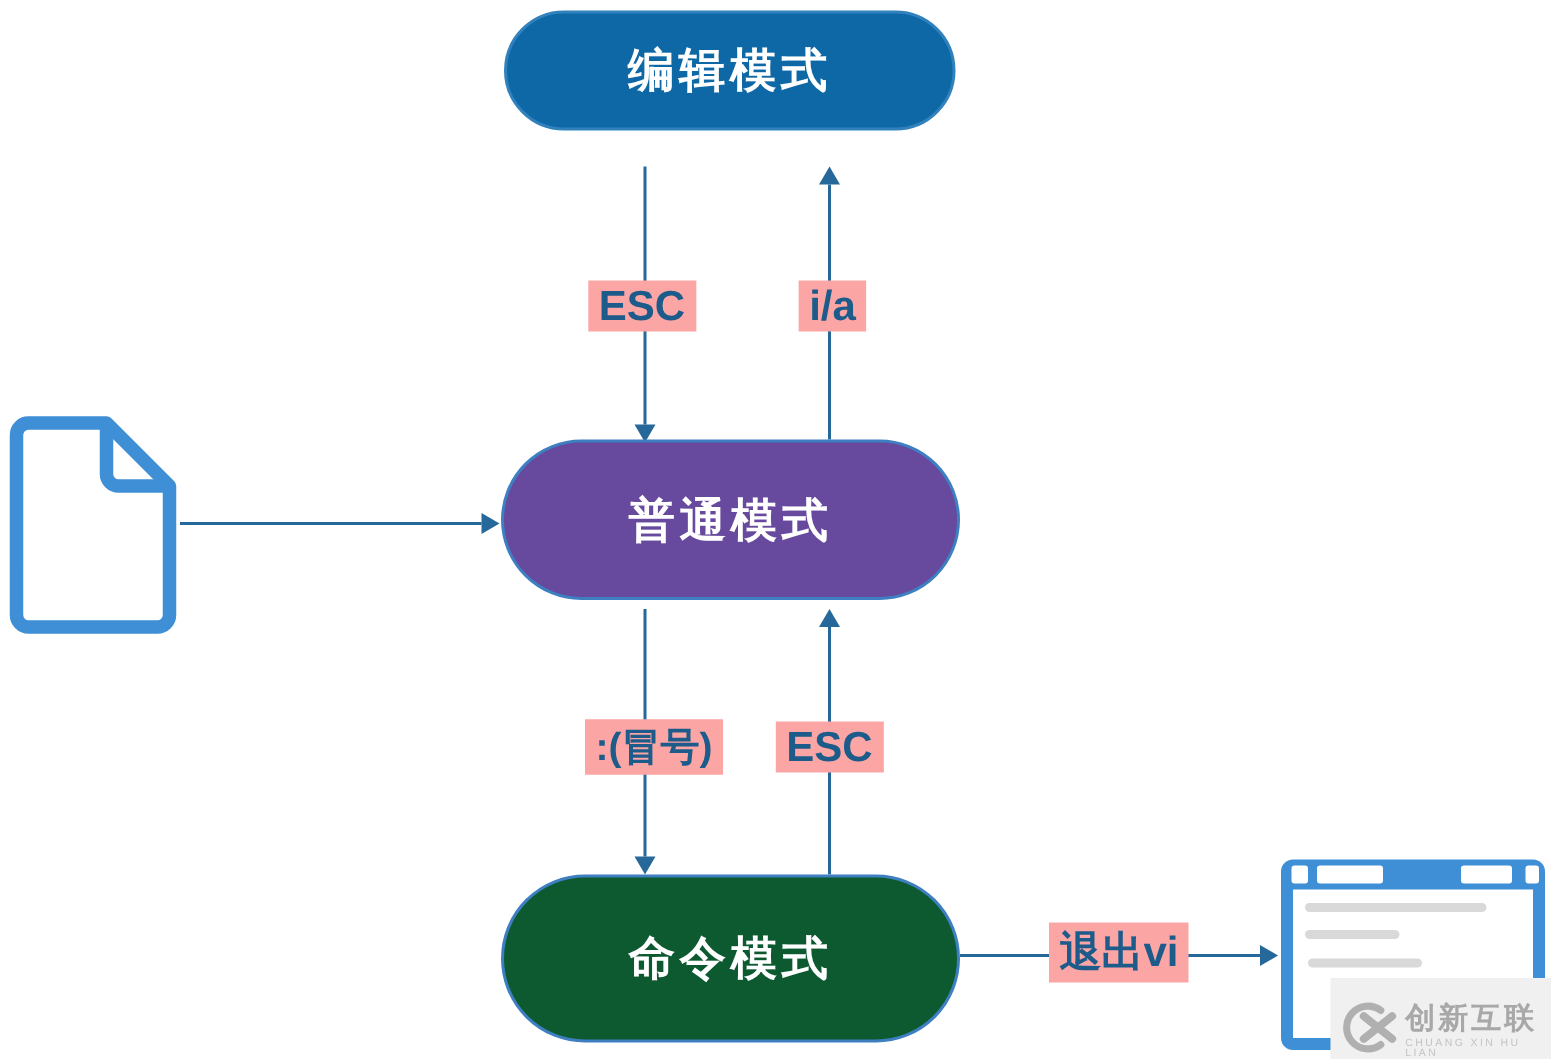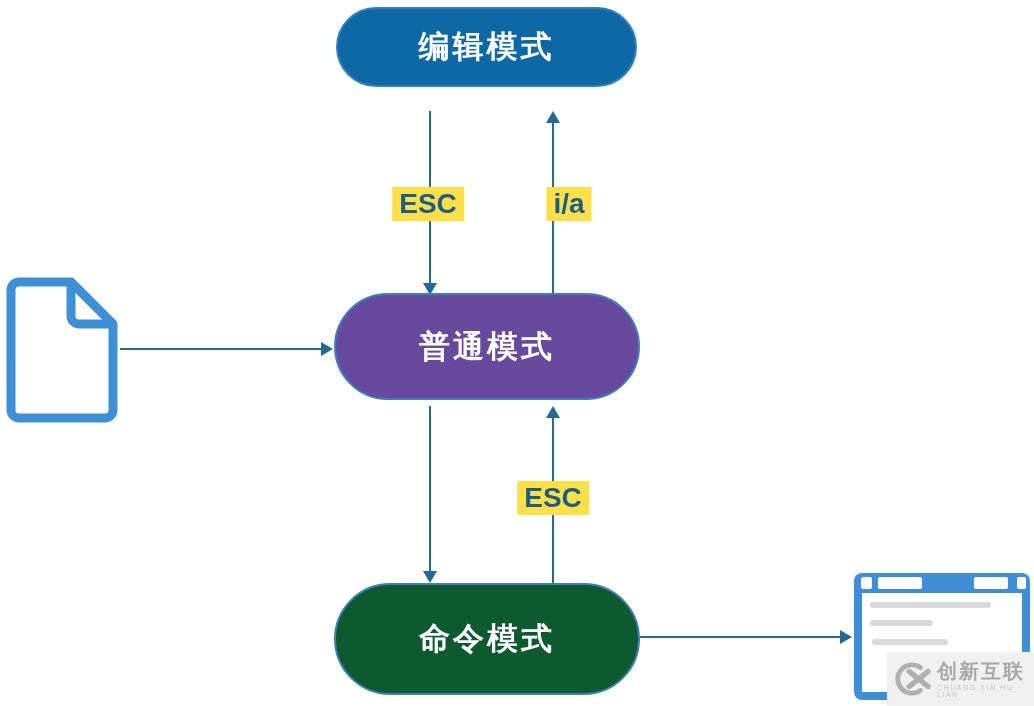--- a/index.html
+++ b/index.html
@@ -28,21 +28,21 @@
   .arrow-up { position:absolute; width:0; height:0;
     border-left:7px solid transparent; border-right:7px solid transparent;
     border-bottom:12px solid #26689a; }
   .arrow-right { position:absolute; width:0; height:0;
     border-top:7px solid transparent; border-bottom:7px solid transparent;
     border-left:12px solid #26689a; }
 
   
   .edge-label {
     position:absolute; transform:translate(-50%,-50%);
-    background:#fde047; padding:1px 7px;
+    background:#fca5a5; padding:1px 7px;
     color:#1d5c8a; font-size:28px; font-weight:600; white-space:nowrap;
   }
   .edge-label.cjk { font-size:26px; }
   .edge-label.vi  { color:#1d4e79; font-size:33px; font-weight:600; }
 
   
   .file-icon { position:absolute; left:4px; top:275px; }
 
   
   .browser-icon { position:absolute; left:854px; top:573px; width:176px; height:127px;
@@ -54,21 +54,21 @@
   .tb-2 { left:24px;  width:44px; }
   .tb-3 { left:120px; width:34px; }
   .tb-4 { left:163px; width:9px;  }
   .doc-line { position:absolute; height:6px; background:#d9d9d9; border-radius:3px; }
   .dl-1 { left:16px; top:29px; width:121px; }
   .dl-2 { left:16px; top:47px; width:63px;  }
   .dl-3 { left:18px; top:66px; width:76px;  }
 
   
   .watermark { position:absolute; left:887px; top:652px; width:147px; height:54px;
-    background:#f0f0f0; display:flex; align-items:center; padding-left:6px; }
+    background:#f0f0f0; display:flex; align-items:flex-end; padding-left:6px; }
   .wm-text { display:flex; flex-direction:column; margin-left:4px; }
   .wm-brand { color:#a8a8a8; font-size:20px; font-weight:700; letter-spacing:2px; line-height:22px; }
   .wm-sub   { color:#c4c4c4; font-size:7px; letter-spacing:1.6px; margin-top:2px; }
 </style>
 </head>
 <body>
 
 <div class="stage">
 
   <svg class="file-icon" width="116" height="150" viewBox="0 0 116 150">
@@ -78,31 +78,33 @@
 
   <div class="hline" style="left:120px; top:348px; width:201px;"></div>
   <div class="arrow-right" style="left:321px; top:342px;"></div>
 
   <div class="vline" style="left:429px; top:111px; height:172px;"></div>
   <div class="arrow-down" style="left:423px; top:283px;"></div>
   <div class="edge-label" style="left:428px; top:204px;">ESC</div>
 
   <div class="arrow-up" style="left:546px; top:111px;"></div>
   <div class="vline" style="left:552px; top:123px; height:170px;"></div>
-  <div class="edge-label" style="left:555px; top:204px;margin-left:14px;">i/a</div>
+  <div class="edge-label" style="left:555px; top:204px;">i/a</div>
 
   <div class="vline" style="left:429px; top:406px; height:165px;"></div>
   <div class="arrow-down" style="left:423px; top:571px;"></div>
+  <div class="edge-label cjk" style="left:436px; top:498px;">:(冒号)</div>
 
   <div class="arrow-up" style="left:546px; top:406px;"></div>
   <div class="vline" style="left:552px; top:418px; height:165px;"></div>
   <div class="edge-label" style="left:553px; top:498px;">ESC</div>
 
   <div class="hline" style="left:640px; top:636px; width:200px;"></div>
   <div class="arrow-right" style="left:840px; top:630px;"></div>
+  <div class="edge-label cjk" style="left:746px; top:635px; font-size:28px;">退出vi</div>
 
   <div class="node node-edit">
     <span>编辑模式</span>
   </div>
   <div class="node node-normal">
     <span>普通模式</span>
   </div>
   <div class="node node-command">
     <span>命令模式</span>
   </div>

